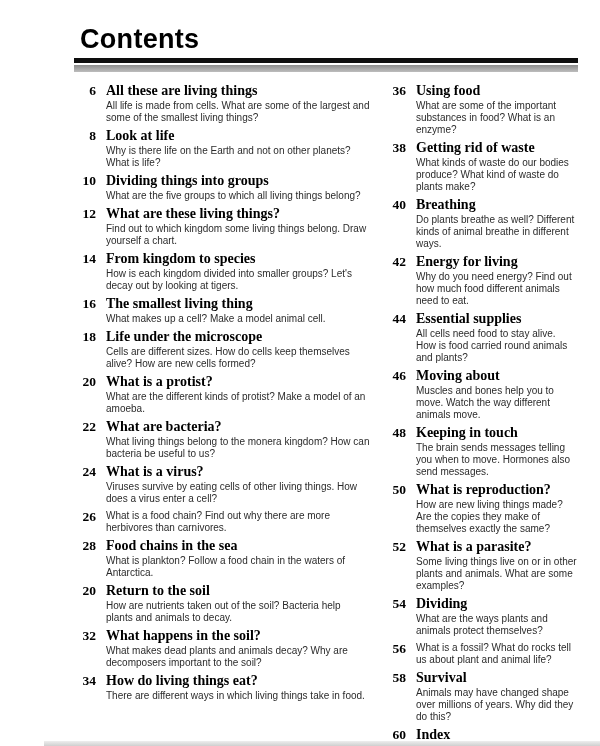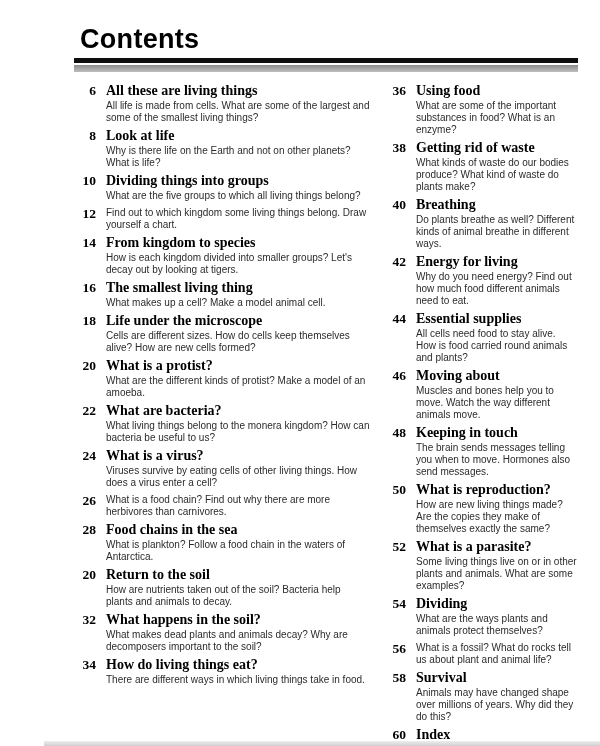--- a/index.html
+++ b/index.html
@@ -114,20 +114,21 @@
         <div class="entry">
     <span class="page-num">10</span>
     <div class="entry-body">
       <div class="entry-title">Dividing things into groups</div>
       <div class="entry-desc">What are the five groups to which all living things belong?</div>
     </div>
   </div>
         <div class="entry">
     <span class="page-num">12</span>
     <div class="entry-body">
+      <div class="entry-title">What are these living things?</div>
       <div class="entry-desc">Find out to which kingdom some living things belong. Draw yourself a chart.</div>
     </div>
   </div>
         <div class="entry">
     <span class="page-num">14</span>
     <div class="entry-body">
       <div class="entry-title">From kingdom to species</div>
       <div class="entry-desc">How is each kingdom divided into smaller groups? Let's decay out by looking at tigers.</div>
     </div>
   </div>

